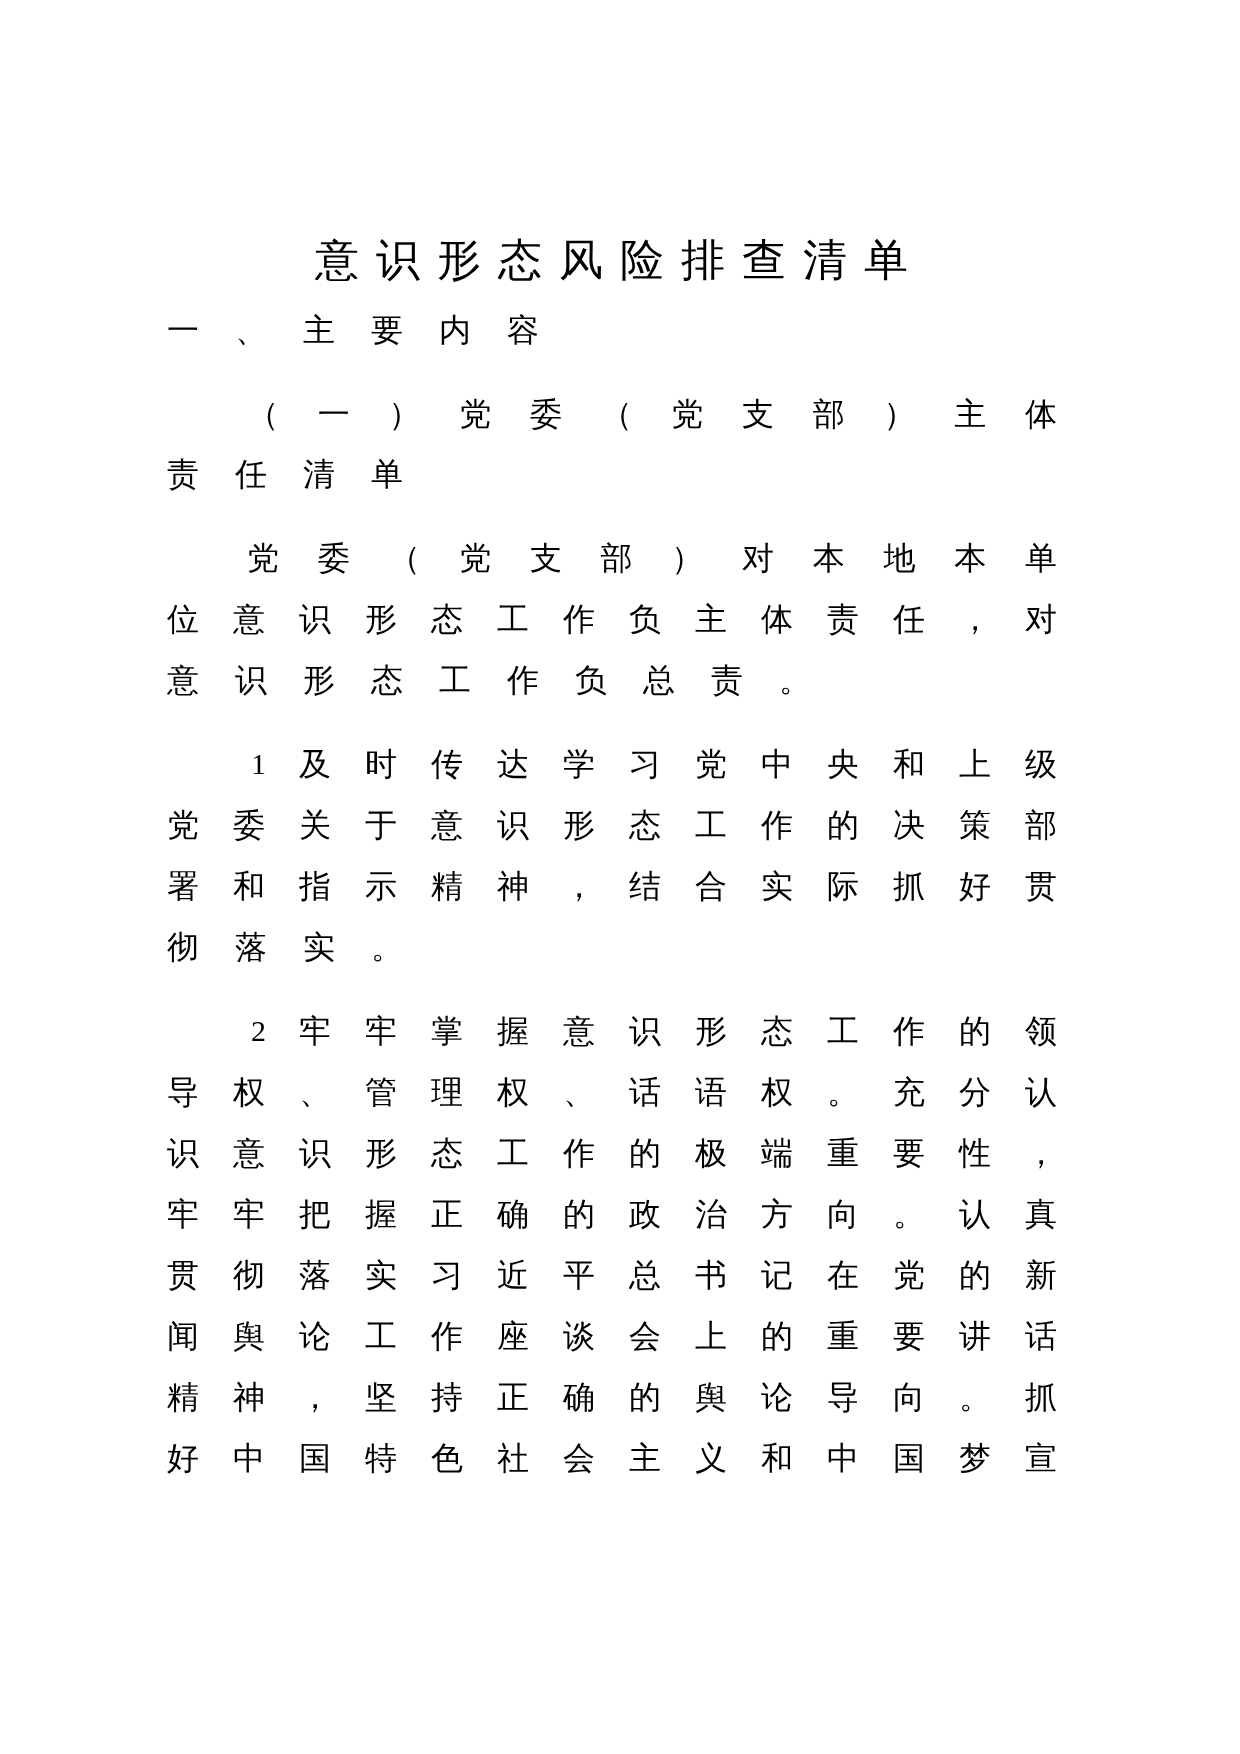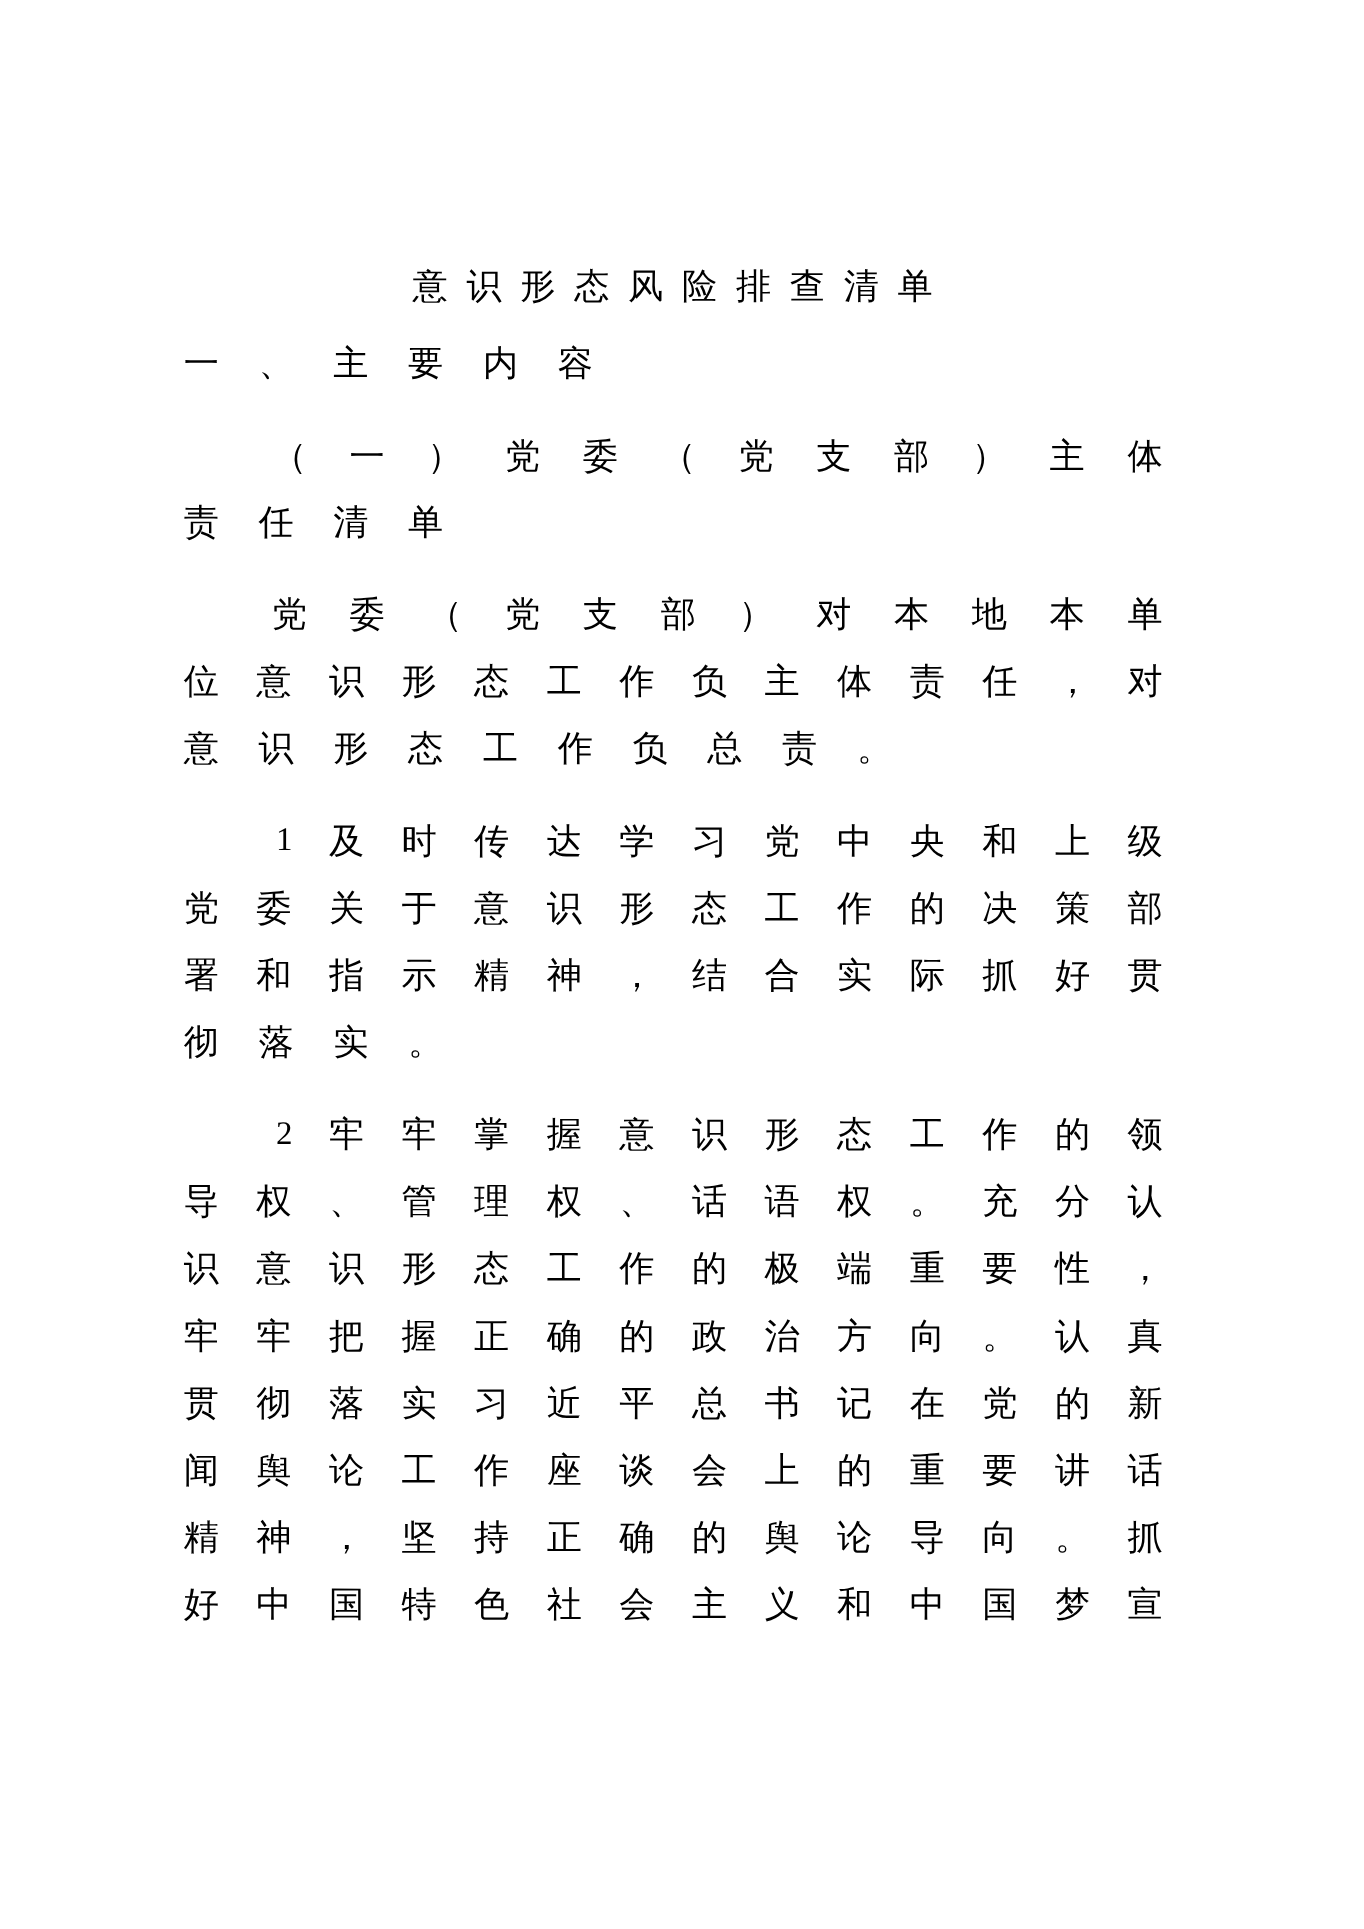--- a/index.html
+++ b/index.html
@@ -1,19 +1,19 @@
 <!DOCTYPE html>
 <html><head>
 <meta charset="utf-8">
 <style>
   html, body { margin:0; padding:0; background:#fff; }
   body { width:1240px; height:1754px; position:relative; overflow:hidden;
          font-family:"DejaVu Sans", sans-serif; color:#000; }
   .title { position:absolute; top:232px; left:0; width:1240px; text-align:center;
-           font-size:32px; letter-spacing:17px; line-height:56px; }
+           font-size:44px; letter-spacing:17px; line-height:56px; }
   .line { position:absolute; left:166px; width:892px; display:flex; justify-content:space-between;
           font-size:32px; line-height:44px; height:44px; }
   .line.left { justify-content:flex-start; }
   .line.left span { margin-right:34px; }
   .line span { display:inline-block; width:34px; text-align:center; }
   .line span.num { font-family:"Liberation Serif", serif; width:20px; text-align:right; font-size:30px; }
 </style>
 </head>
 <body>
 

